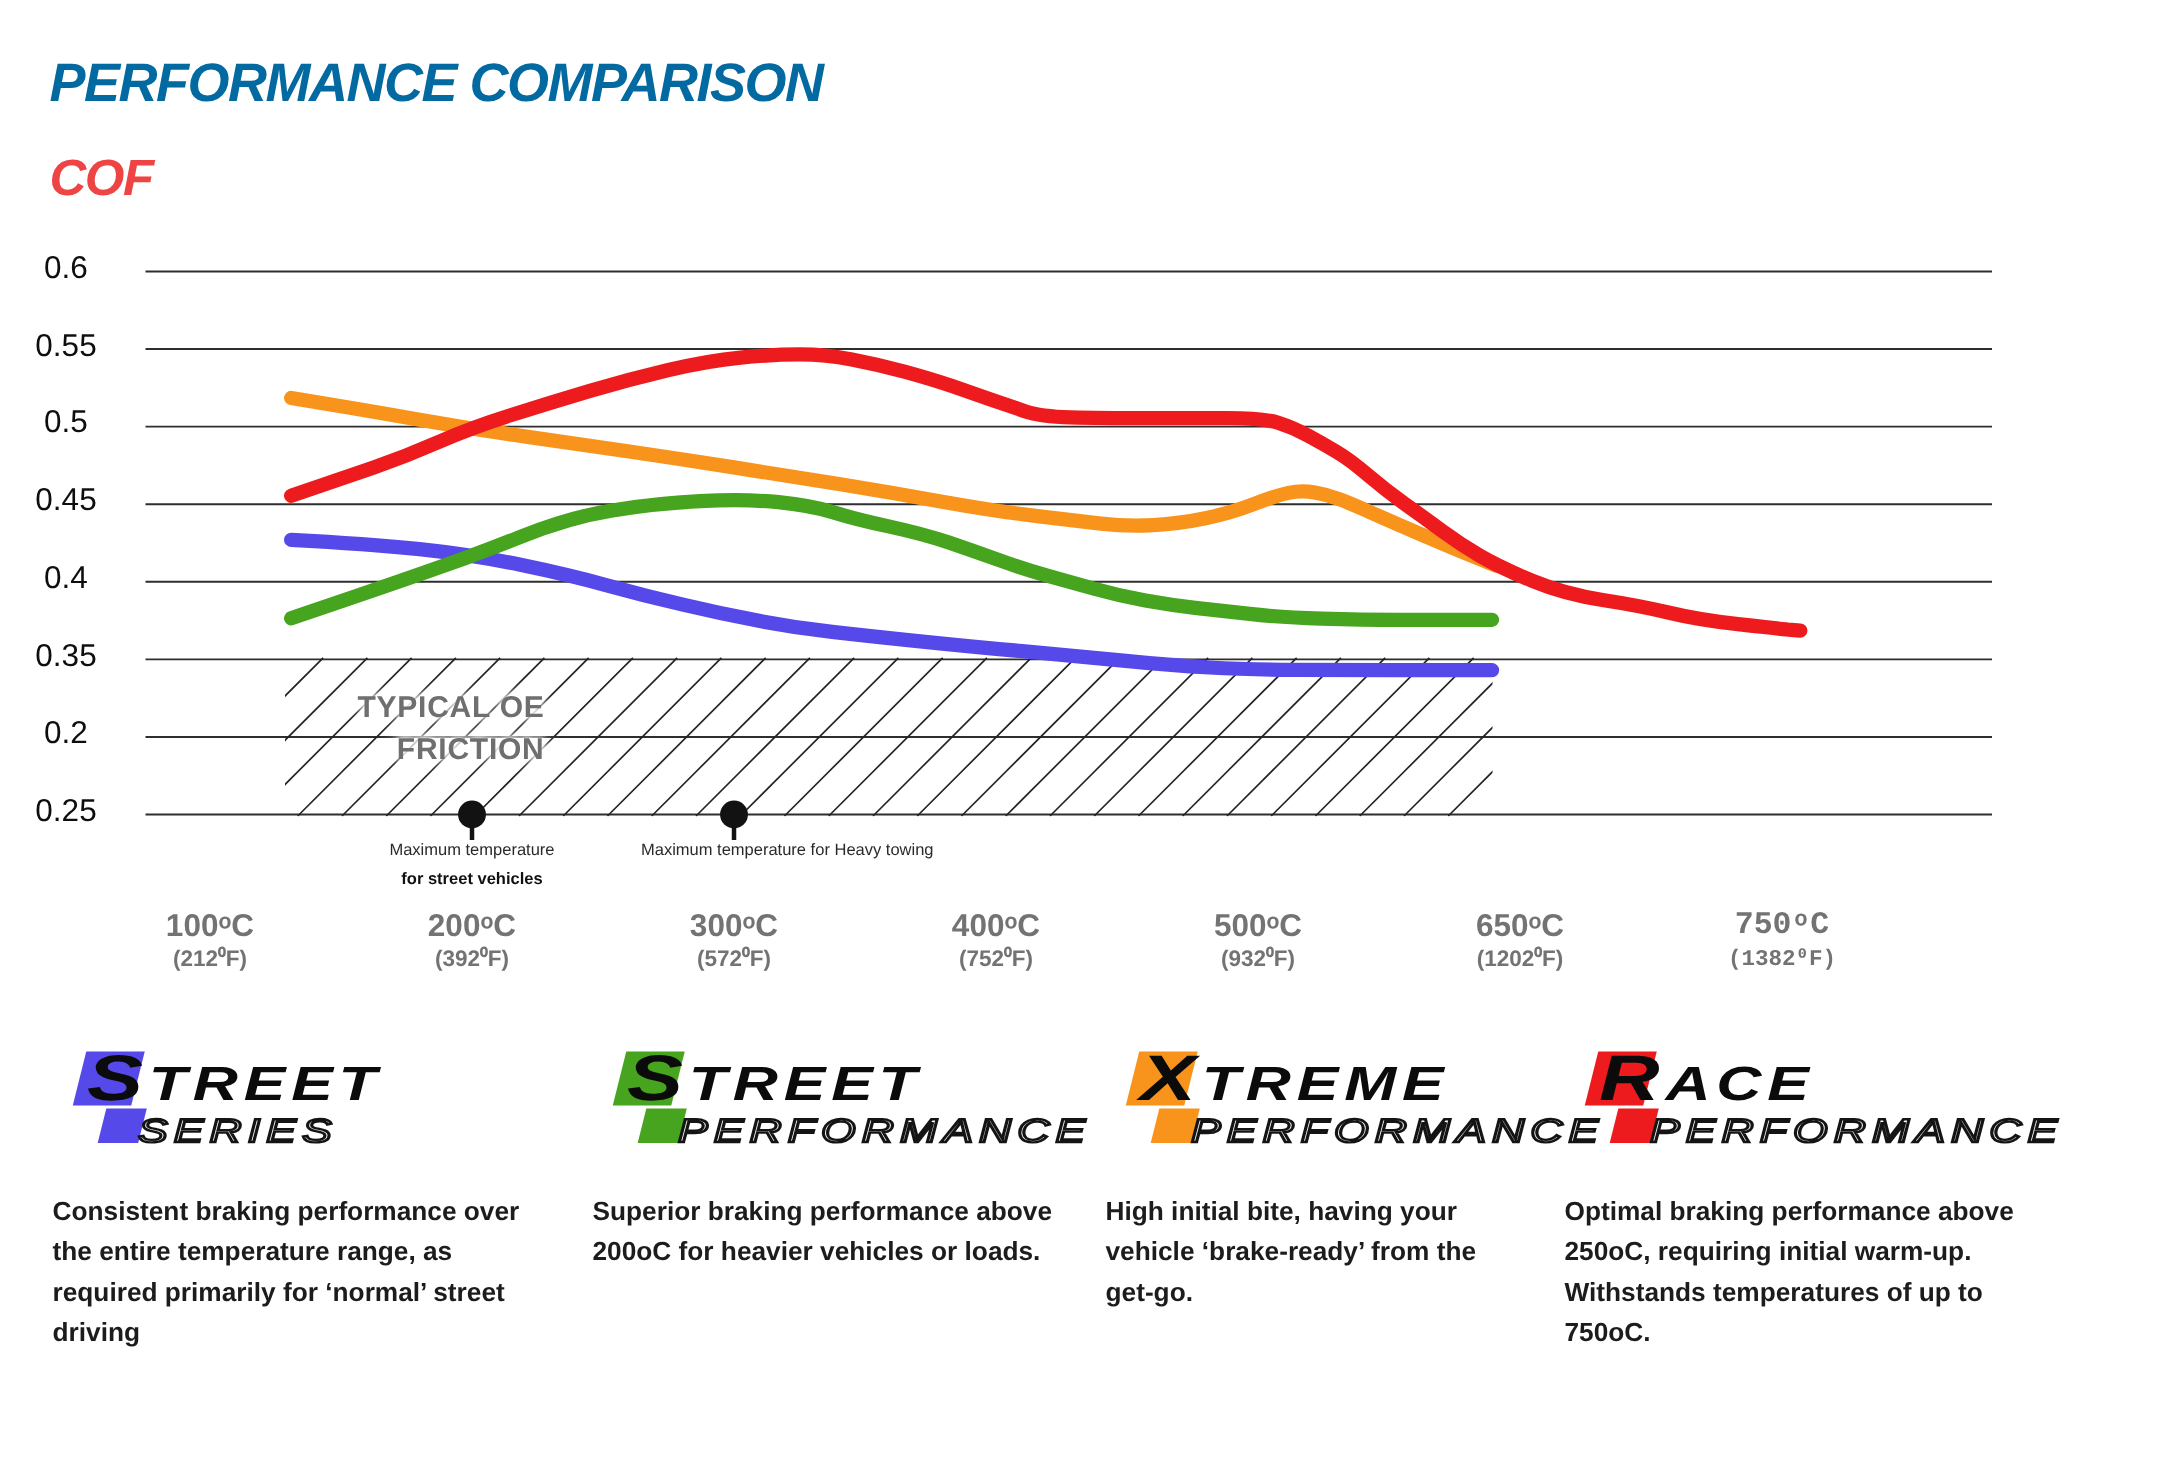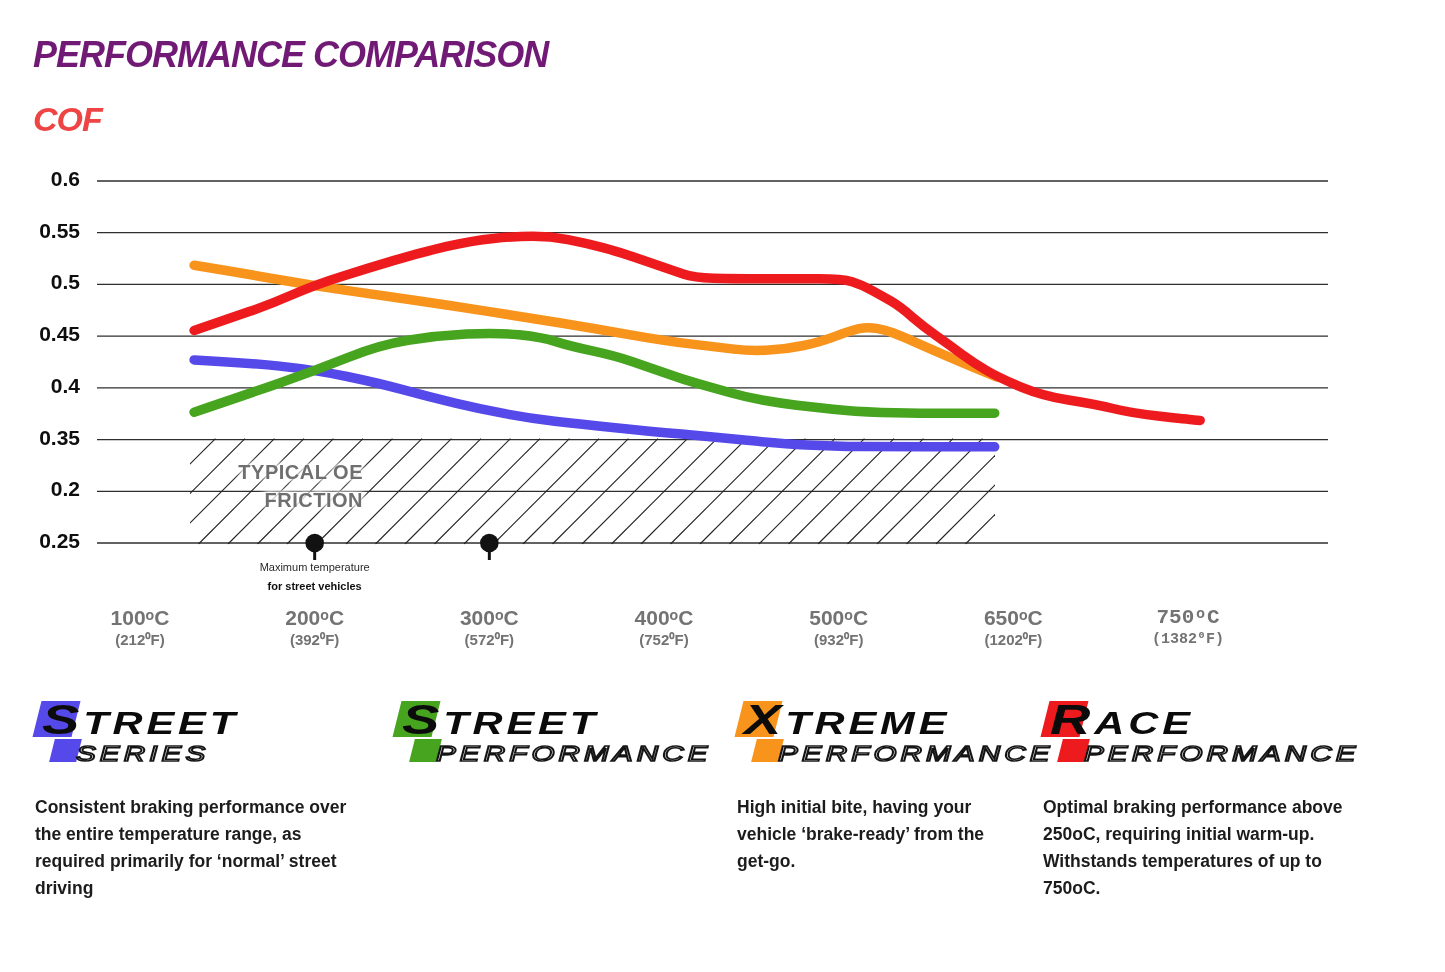--- a/index.html
+++ b/index.html
@@ -3,43 +3,43 @@
 <meta charset="utf-8">
 <style>
   html,body{margin:0;padding:0;}
   body{
     width:1445px;height:972px;position:relative;background:#ffffff;
     font-family:"Liberation Sans",sans-serif;overflow:hidden;color:#111;
   }
   .abs{position:absolute;}
   #page-title{
     left:33px;top:34px;font-style:italic;font-weight:700;font-size:36px;
-    letter-spacing:-1px;color:#701a75;white-space:nowrap;
+    letter-spacing:-1px;color:#0369a1;white-space:nowrap;
   }
   #axis-title{
     left:33px;top:100px;font-style:italic;font-weight:700;font-size:34px;
     letter-spacing:-1px;color:#ef4444;
   }
   #chart-svg{position:absolute;left:0;top:0;}
   .ytick{
-    position:absolute;width:72px;text-align:right;font-weight:700;font-size:21px;color:#0e0e0e;
+    position:absolute;width:72px;text-align:center;font-weight:400;font-size:21px;color:#0e0e0e;
   }
   .xtick{position:absolute;width:180px;text-align:center;color:#737373;}
   .xtick .c{font-weight:700;font-size:21px;line-height:22px;}
   .xtick .f{font-weight:700;font-size:15px;line-height:17px;margin-top:2px;}
   .band-label{
     position:absolute;left:163px;top:458px;width:200px;text-align:right;
     font-weight:700;font-size:20px;line-height:28px;letter-spacing:.5px;color:#6f6f6f;
     text-shadow:0 0 4px #fff,0 0 6px #fff,0 0 10px #fff,0 0 12px #fff;
   }
   .mlabel{position:absolute;top:558px;font-size:11px;line-height:18.5px;color:#2a2a2a;}
   .mlabel .l2{font-weight:700;color:#101010;}
   .mlabel.center{text-align:center;}
   .legend-col{position:absolute;top:698px;}
-  .logo{position:relative;height:78px;}
+  .logo{position:relative;height:78px;margin-left:16px;}
   .patch{position:absolute;transform:skewX(-14deg);}
   .patch-top{left:2px;top:3px;width:39px;height:36px;}
   .patch-bot{left:17px;top:41px;width:27px;height:23px;}
   .logo .big{
     position:absolute;left:7px;top:0;font-style:italic;font-weight:700;font-size:32px;
     line-height:42px;letter-spacing:3px;color:#0b0b0b;white-space:nowrap;
     transform:scaleX(1.3);transform-origin:left top;
   }
   .logo .big .fl{font-size:43px;}
   .logo .sub{
@@ -153,39 +153,41 @@
     </div>
     <div class="band-label">
       <div class="">TYPICAL OE</div>
       <div class="">FRICTION</div>
     </div>
     <div class="mlabel center" style="left: 199.67px; width: 230px;">
       <div class="l1">Maximum temperature</div>
       <div class="l2">for street vehicles</div>
     </div>
     <div class="mlabel" style="left: 427.34px; width: 310px;">
+      <div class="l1">Maximum temperature for Heavy towing</div>
     </div>
   </div>
 <div id="legend-layer">
     <div class="legend-col" style="left: 35px; width: 332px;">
       <div class="logo">
         <div class="patch patch-top" style="background: rgb(86, 73, 233);"></div>
         <div class="patch patch-bot" style="background: rgb(86, 73, 233);"></div>
         <div class="big"><span class="fl">S</span>TREET</div>
         <div class="sub">SERIES</div>
       </div>
       <div class="desc" style="width: 332px;">Consistent braking performance over the entire temperature range, as required primarily for ‘normal’ street driving</div>
     </div>
     <div class="legend-col" style="left: 395px; width: 330px;">
       <div class="logo">
         <div class="patch patch-top" style="background: rgb(70, 164, 30);"></div>
         <div class="patch patch-bot" style="background: rgb(70, 164, 30);"></div>
         <div class="big"><span class="fl">S</span>TREET</div>
         <div class="sub">PERFORMANCE</div>
       </div>
+      <div class="desc" style="width: 330px;">Superior braking performance above 200oC for heavier vehicles or loads.</div>
     </div>
     <div class="legend-col" style="left: 737px; width: 278px;">
       <div class="logo">
         <div class="patch patch-top" style="background: rgb(248, 148, 28);"></div>
         <div class="patch patch-bot" style="background: rgb(248, 148, 28);"></div>
         <div class="big"><span class="fl">X</span>TREME</div>
         <div class="sub">PERFORMANCE</div>
       </div>
       <div class="desc" style="width: 278px;">High initial bite, having your vehicle ‘brake-ready’ from the get-go.</div>
     </div>

